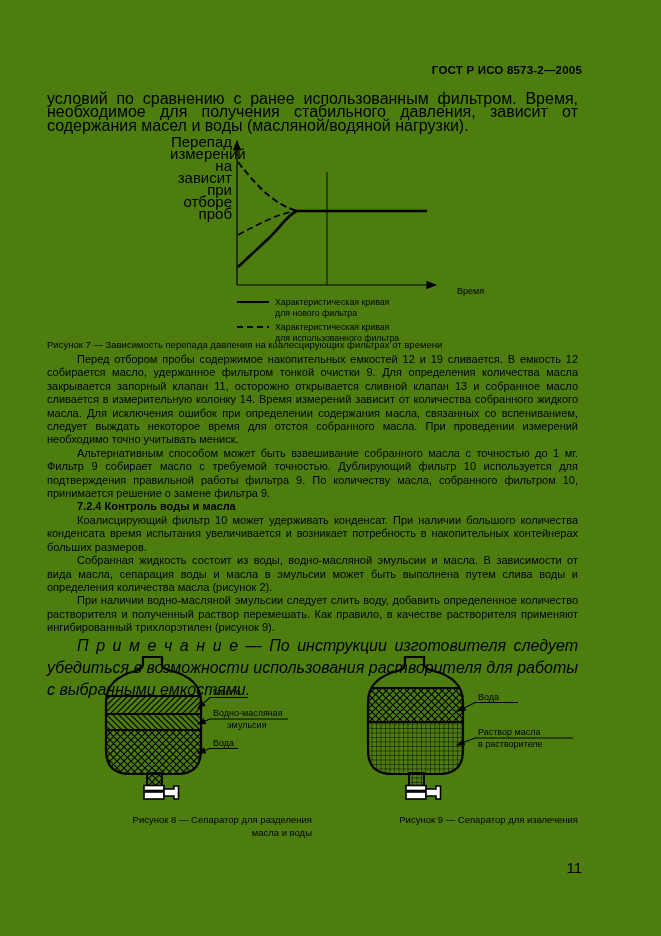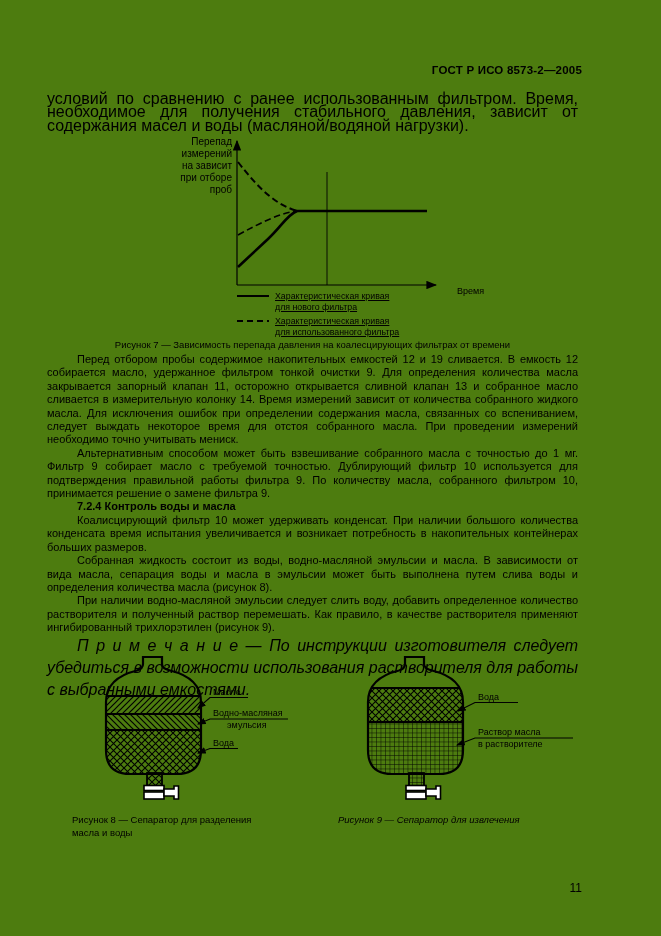--- a/index.html
+++ b/index.html
@@ -3,38 +3,38 @@
 <meta charset="utf-8">
 <style>
   html,body{margin:0;padding:0;background:#fff;}
   .page{position:relative;width:661px;height:936px;background:#4d7c0f;overflow:hidden;
         font-family:"Liberation Sans",sans-serif;color:#000;}
   .hdr{position:absolute;top:64px;left:47px;width:535px;text-align:right;
        font-size:11.5px;font-weight:bold;letter-spacing:.2px;}
   .intro{position:absolute;top:92px;left:47px;width:531px;font-size:16px;
          line-height:13.4px;text-align:justify;}
   .ylab{position:absolute;top:136px;left:170px;width:62px;text-align:right;
-        font-size:10px;line-height:12px;}
+        font-size:15px;line-height:12px;}
   .xlab{position:absolute;top:286px;left:413px;font-size:9px;padding-left:44px;}
   .chart{position:absolute;top:131px;left:170px;}
-  .legend{position:absolute;top:291px;left:237px;font-size:8.8px;line-height:10.5px;text-decoration:underline;}
+  .legend{position:absolute;top:297px;left:237px;font-size:8.8px;line-height:10.5px;}
   .legrow{display:flex;align-items:flex-start;margin-bottom:4px;}
   .legsample{display:inline-block;width:32px;height:0;margin:4px 6px 0 0;flex:0 0 auto;}
   .sol{border-top:2.4px solid #000;}
   .dsh{height:2.2px;border:none;background:repeating-linear-gradient(90deg,#000 0 6px,transparent 6px 10px);}
-  .cap7{position:absolute;top:339px;left:47px;width:531px;text-align:center;font-size:9.5px;}
+  .cap7{position:absolute;top:339px;left:47px;width:531px;font-size:9.5px;}
   .main{position:absolute;top:353px;left:47px;width:531px;font-size:11px;line-height:13.4px;}
   .main h4{margin:0;font-size:11px;text-indent:30px;}
   .main p{margin:0;text-indent:30px;text-align:justify;}
   .note{margin-top:4px;font-size:16px;line-height:22px;text-indent:30px;text-align:justify;font-style:italic;}
   .fig8svg{position:absolute;top:656px;left:96px;}
   .fig9svg{position:absolute;top:656px;left:358px;}
-  .figcap{position:absolute;top:813px;width:240px;text-align:left;font-size:9.5px;line-height:13px;}
-  .cap8{left:72px;} .cap9{left:338px;font-style:italic;}
-  .pagenum{position:absolute;top:881px;left:47px;width:535px;text-align:right;font-size:12px;}
+  .figcap{position:absolute;top:813px;width:240px;text-align:right;font-size:9.5px;line-height:13px;}
+  .cap8{left:72px;} .cap9{left:338px;}
+  .pagenum{position:absolute;top:859px;left:47px;width:535px;text-align:right;font-size:15px;}
   svg text{font-family:"Liberation Sans",sans-serif;font-size:9px;fill:#000;}
 </style>
 </head>
 <body>
 
 <div class="page">
 
   <div class="hdr">ГОСТ Р ИСО 8573-2—2005</div>
 
   <div class="intro">условий по сравнению с ранее использованным фильтром. Время, необходимое для получения стабильного давления, зависит от содержания масел и воды (масляной/водяной нагрузки).</div>
@@ -81,21 +81,21 @@
     </div>
   </div>
 
   <div class="cap7">Рисунок 7 — Зависимость перепада давления на коалесцирующих фильтрах от времени</div>
 
   <div class="main">
     <p>Перед отбором пробы содержимое накопительных емкостей 12 и 19 сливается. В емкость 12 собирается масло, удержанное фильтром тонкой очистки 9. Для определения количества масла закрывается запорный клапан 11, осторожно открывается сливной клапан 13 и собранное масло сливается в измерительную колонку 14. Время измерений зависит от количества собранного жидкого масла. Для исключения ошибок при определении содержания масла, связанных со вспениванием, следует выждать некоторое время для отстоя собранного масла. При проведении измерений необходимо точно учитывать мениск.</p>
     <p>Альтернативным способом может быть взвешивание собранного масла с точностью до 1 мг. Фильтр 9 собирает масло с требуемой точностью. Дублирующий фильтр 10 используется для подтверждения правильной работы фильтра 9. По количеству масла, собранного фильтром 10, принимается решение о замене фильтра 9.</p>
     <h4>7.2.4 Контроль воды и масла</h4>
     <p>Коалисцирующий фильтр 10 может удерживать конденсат. При наличии большого количества конденсата время испытания увеличивается и возникает потребность в накопительных контейнерах больших размеров.</p>
-    <p>Собранная жидкость состоит из воды, водно-масляной эмульсии и масла. В зависимости от вида масла, сепарация воды и масла в эмульсии может быть выполнена путем слива воды и определения количества масла (рисунок 8).</p>
+    <p>Собранная жидкость состоит из воды, водно-масляной эмульсии и масла. В зависимости от вида масла, сепарация воды и масла в эмульсии может быть выполнена путем слива воды и определения количества масла (рисунок 2).</p>
     <p>При наличии водно-масляной эмульсии следует слить воду, добавить определенное количество растворителя и полученный раствор перемешать. Как правило, в качестве растворителя применяют ингибированный трихлорэтилен (рисунок 9).</p>
     <p class="note">П р и м е ч а н и е — По инструкции изготовителя следует убедиться в возможности использования растворителя для работы с выбранными емкостями.</p>
   </div>
 
   <svg class="fig8svg" width="210" height="152" viewBox="0 0 210 152">
     <defs>
       <pattern id="p8oil" patternUnits="userSpaceOnUse" width="6" height="6">
         <path d="M0,6 l6,-6 M-1.5,1.5 l3,-3 M4.5,7.5 l3,-3" stroke="#000" stroke-width="1.2"></path>
       </pattern>
       <pattern id="p8emul" patternUnits="userSpaceOnUse" width="6" height="6">

